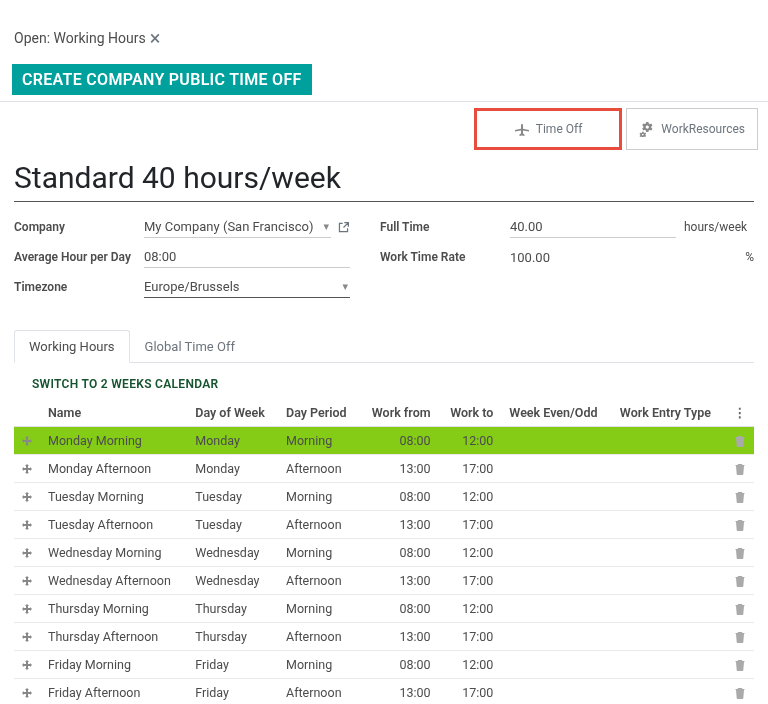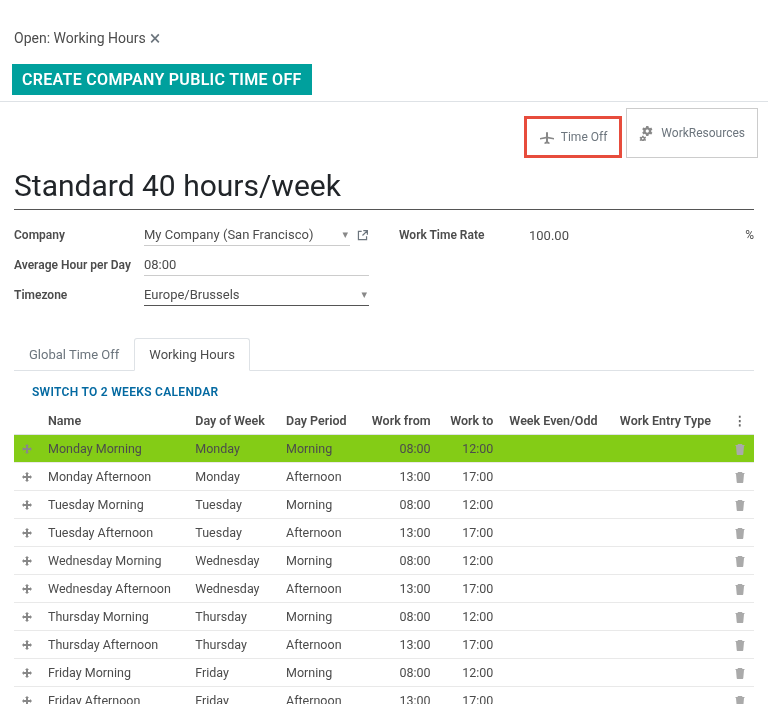--- a/index.html
+++ b/index.html
@@ -8,21 +8,21 @@
     .modal-header { display: flex; align-items: center; padding: 16px 14px; margin-top: 12px; }
     .modal-title { font-size: 14px; color: #4c4c4c; font-weight: 400; }
     .modal-close { color: #6c757d; font-size: 20px; cursor: pointer; padding: 0 4px; line-height: 1; }
     
     .create-btn { display: inline-block; background: #00a09d; color: #fff; font-size: 16px; font-weight: 600; letter-spacing: 0.3px; padding: 6px 10px; margin: 0 0 6px 12px; cursor: pointer; }
     
     .divider { border-top: 1px solid #dee2e6; }
     
     .stat-buttons { display: flex; justify-content: flex-end; gap: 4px; padding: 6px 10px 0 10px; }
     .stat-btn { display: flex; align-items: center; gap: 6px; border: 1px solid #ccc; padding: 10px 12px; background: #fff; color: #6c757d; cursor: pointer; font-size: 12px; }
-    .stat-btn.highlighted { border: 3px solid #e74c3c; padding: 10px 12px; margin-top: 8px; }
+    .stat-btn.highlighted { border: 3px solid #e74c3c; padding: 10px 37px; }
     .stat-btn .icon { color: #888; }
     .stat-btn .lines { display: flex; flex-direction: row; line-height: 1.2; }
 
     .content { padding: 0 14px 14px 14px; }
     .page-title { font-size: 30px; font-weight: 400; color: #212529; padding: 10px 0 6px 0; border-bottom: 1px solid #555; }
     
     .form-row { display: flex; gap: 30px; padding: 12px 0 6px 0; }
     .form-col { flex: 1; }
     .form-line { display: flex; align-items: center; min-height: 26px; margin-bottom: 4px; }
     .form-label { width: 130px; font-weight: 600; font-size: 12px; color: #4c4c4c; }
@@ -32,21 +32,21 @@
     .form-field input { border: none; flex: 1; font-size: 13px; color: #4c4c4c; outline: none; padding: 2px 0; background: transparent; }
     .form-field .val { flex: 1; font-size: 13px; color: #4c4c4c; }
     .form-field .caret { color: #888; font-size: 11px; padding: 0 2px; }
     .ext-icon { margin-left: 6px; color: #6c757d; }
     .unit { font-size: 12px; color: #4c4c4c; min-width: 70px; }
     
     .tabs { display: flex; border-bottom: 1px solid #dee2e6; margin-top: 20px; }
     .tab { padding: 8px 14px; font-size: 13px; color: #6c757d; cursor: pointer; border: 1px solid transparent; margin-bottom: -1px; }
     .tab.active { border: 1px solid #dee2e6; border-bottom-color: #fff; color: #4c4c4c; border-radius: 3px 3px 0 0; }
     
-    .switch-link { color: #0369a1; font-size: 12px; font-weight: 600; letter-spacing: 0.3px; padding: 14px 0 8px 18px; cursor: pointer; }
+    .switch-link { color: #14532d; font-size: 12px; font-weight: 600; letter-spacing: 0.3px; padding: 14px 0 8px 18px; cursor: pointer; }
     
     table { width: 100%; border-collapse: collapse; font-size: 12.5px; }
     thead th { text-align: left; font-weight: 600; color: #4c4c4c; padding: 6px 8px; border-bottom: 1px solid #dee2e6; }
     thead th.num { text-align: right; }
     tbody tr { border-bottom: 1px solid #e9e9e9; }
     tbody tr:first-child { background: #84cc16; }
     tbody td { padding: 6px 8px; color: #4c4c4c; vertical-align: middle; }
     tbody td.num { text-align: right; }
     .drag-handle { color: #888; cursor: grab; width: 16px; text-align: center; }
     .trash-icon { color: #aaa; cursor: pointer; width: 16px; text-align: center; }
@@ -118,32 +118,39 @@
       <div class="form-line">
         <div class="form-label">Timezone</div>
         <div class="form-field" style="border-bottom-color:#555">
           <input value="Europe/Brussels" style="">
           <span class="caret">▾</span>
         </div>
       </div>
     </div>
     <div class="form-col right">
       <div class="form-line">
+        <div class="form-label">Full Time</div>
+        <div class="form-field">
+          <input value="40.00" style="">
+        </div>
+        <span class="unit" style="margin-left:8px">hours/week</span>
+      </div>
+      <div class="form-line">
         <div class="form-label">Work Time Rate</div>
         <div class="form-field noborder">
           <span class="val">100.00</span>
         </div>
         <span class="unit" style="text-align:right;margin-left:8px">%</span>
       </div>
     </div>
   </div>
 
   <div class="tabs">
+    <div class="tab active">Working Hours</div>
     <div class="tab">Global Time Off</div>
-    <div class="tab active">Working Hours</div>
   </div>
 
   <div class="switch-link">SWITCH TO 2 WEEKS CALENDAR</div>
 
   <table>
     <thead>
       <tr>
         <th style="width:20px"></th>
         <th>Name</th>
         <th>Day of Week</th>

